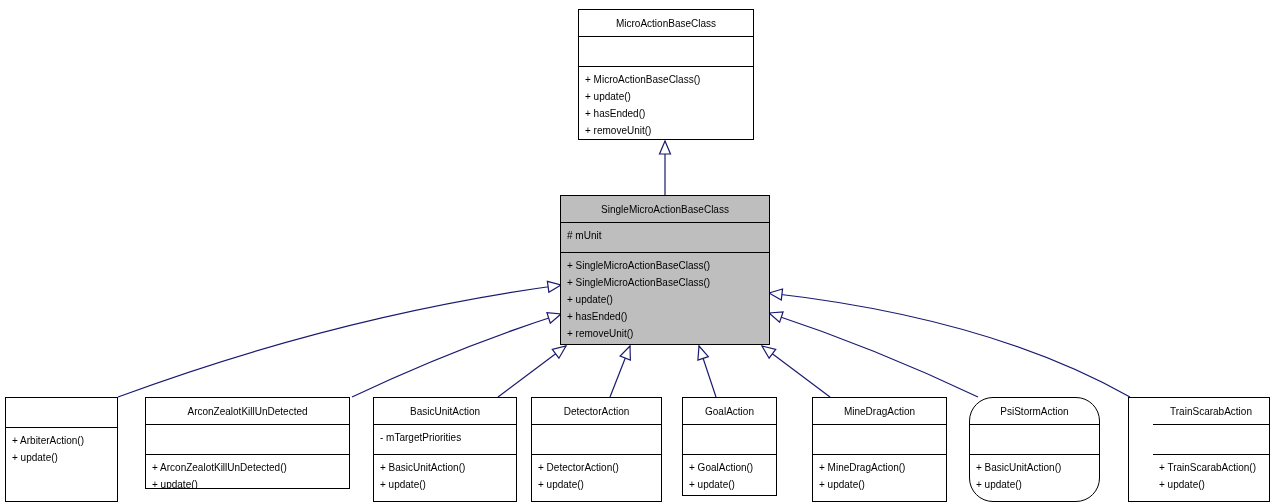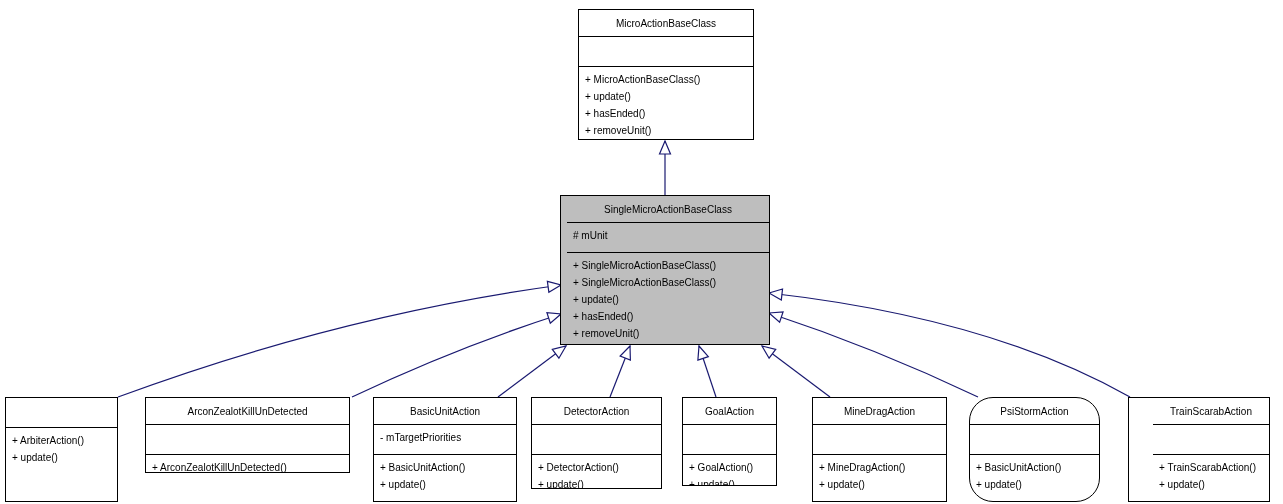--- a/index.html
+++ b/index.html
@@ -98,67 +98,67 @@
 <div class="uml-node" style="left: 578px; top: 9px; width: 176px; height: 131px;">
     <div class="uml-title">MicroActionBaseClass</div>
     <div class="uml-attrs"></div>
     <div class="uml-methods">
         <div class="uml-line">+ MicroActionBaseClass()</div>
         <div class="uml-line">+ update()</div>
         <div class="uml-line">+ hasEnded()</div>
         <div class="uml-line">+ removeUnit()</div>
       </div>
   </div>
-    <div class="uml-node highlight" style="left: 560px; top: 195px; width: 210px; height: 150px; padding-left: 6px;">
+    <div class="uml-node highlight" style="left: 560px; top: 195px; width: 210px; height: 150px;">
     <div class="uml-title">SingleMicroActionBaseClass</div>
     <div class="uml-attrs">
         <div class="uml-line"># mUnit</div>
       </div>
     <div class="uml-methods">
         <div class="uml-line">+ SingleMicroActionBaseClass()</div>
         <div class="uml-line">+ SingleMicroActionBaseClass()</div>
         <div class="uml-line">+ update()</div>
         <div class="uml-line">+ hasEnded()</div>
         <div class="uml-line">+ removeUnit()</div>
       </div>
   </div>
     <div class="uml-node" style="left: 5px; top: 397px; width: 113px; height: 105px;">
     <div class="uml-attrs"></div>
     <div class="uml-methods">
         <div class="uml-line">+ ArbiterAction()</div>
         <div class="uml-line">+ update()</div>
       </div>
   </div>
-    <div class="uml-node" style="left: 145px; top: 397px; width: 205px; height: 76px;">
+    <div class="uml-node" style="left: 145px; top: 397px; width: 205px; height: 92px;">
     <div class="uml-title">ArconZealotKillUnDetected</div>
     <div class="uml-attrs"></div>
     <div class="uml-methods">
         <div class="uml-line">+ ArconZealotKillUnDetected()</div>
         <div class="uml-line">+ update()</div>
       </div>
   </div>
     <div class="uml-node" style="left: 373px; top: 397px; width: 144px; height: 105px;">
     <div class="uml-title">BasicUnitAction</div>
     <div class="uml-attrs">
         <div class="uml-line">- mTargetPriorities</div>
       </div>
     <div class="uml-methods">
         <div class="uml-line">+ BasicUnitAction()</div>
         <div class="uml-line">+ update()</div>
       </div>
   </div>
-    <div class="uml-node" style="left: 531px; top: 397px; width: 131px; height: 92px;">
+    <div class="uml-node" style="left: 531px; top: 397px; width: 131px; height: 105px;">
     <div class="uml-title">DetectorAction</div>
     <div class="uml-attrs"></div>
     <div class="uml-methods">
         <div class="uml-line">+ DetectorAction()</div>
         <div class="uml-line">+ update()</div>
       </div>
   </div>
-    <div class="uml-node" style="left: 682px; top: 397px; width: 95px; height: 89px;">
+    <div class="uml-node" style="left: 682px; top: 397px; width: 95px; height: 99px;">
     <div class="uml-title">GoalAction</div>
     <div class="uml-attrs"></div>
     <div class="uml-methods">
         <div class="uml-line">+ GoalAction()</div>
         <div class="uml-line">+ update()</div>
       </div>
   </div>
     <div class="uml-node" style="left: 812px; top: 397px; width: 135px; height: 105px;">
     <div class="uml-title">MineDragAction</div>
     <div class="uml-attrs"></div>

